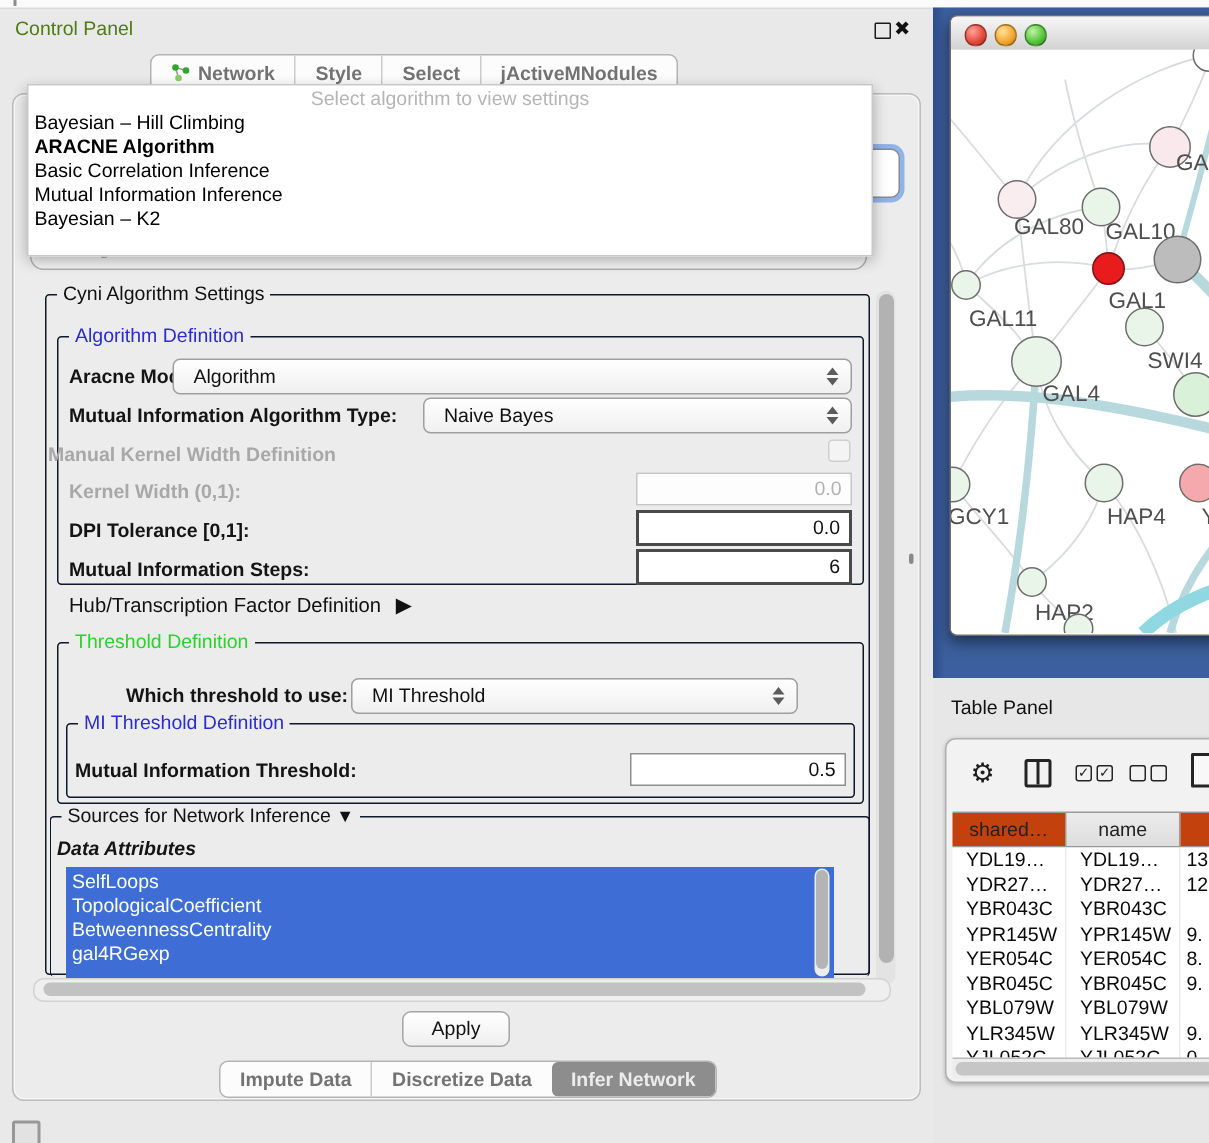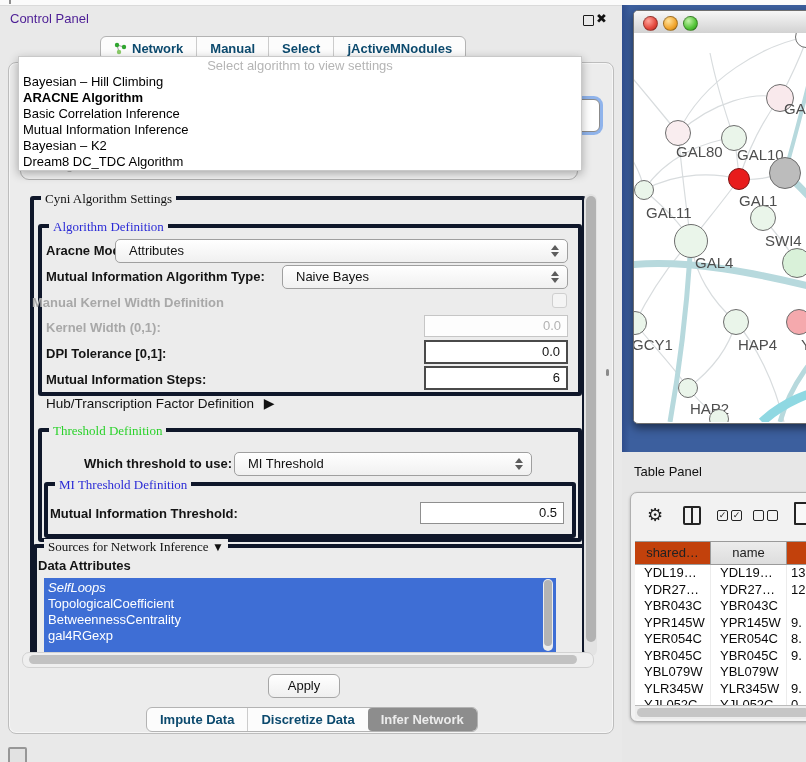--- a/index.html
+++ b/index.html
@@ -2,37 +2,37 @@
 <html><head>
 <meta charset="utf-8">
 <style>
   html,body{margin:0;padding:0;}
   #root{position:relative;width:806px;height:762px;overflow:hidden;background:#e9e9e9;
         font-family:"Liberation Sans","DejaVu Sans",sans-serif;font-size:13px;color:#111;}
   
   #topstrip{position:absolute;left:0;top:0;width:806px;height:5px;background:#fbfbfb;border-bottom:1px solid #dadada;}
   #toptick{position:absolute;left:9px;top:0;width:2px;height:4px;background:#8f8f8f;}
   
-  #cp-title{position:absolute;left:10px;top:11px;font-size:13px;color:#4c1d95;}
+  #cp-title{position:absolute;left:10px;top:11px;font-size:13px;color:#4d7c0f;}
   #float-btn{position:absolute;left:583px;top:15px;width:9px;height:9px;border:1.5px solid #1a1a1a;border-radius:1px;background:transparent;}
   #close-btn{position:absolute;left:596px;top:11px;font-size:13px;font-weight:bold;color:#111;}
   
   .tabbar{position:absolute;display:flex;height:23px;background:#fcfcfc;border:1px solid #b3b3b3;border-radius:6px;overflow:hidden;}
   #top-tabs{left:100px;top:36px;}
   #bottom-tabs{left:146px;top:707px;}
-  .tab{display:flex;align-items:center;gap:5px;padding:0 13px;font-size:13px;font-weight:bold;color:#0c4a6e;line-height:23px;white-space:nowrap;}
+  .tab{display:flex;align-items:center;gap:5px;padding:0 13px;font-size:13px;font-weight:bold;color:#737373;line-height:23px;white-space:nowrap;}
   .tab+.tab{border-left:1px solid #cccccc;}
   .tab.sel{background:#8d8d8d;color:#ececec;border-left:none;border-radius:4px;margin:0;}
   .tab.sel+.tab{border-left:none;}
   .tabicon{display:inline-flex;width:13px;height:13px;}
   
   #cp-panel{position:absolute;left:8px;top:62px;width:604px;height:670px;background:#ececec;
             border:1px solid #bdbdbd;border-radius:8px;box-shadow:inset 0 0 0 1px #f6f6f6;}
   
-  .grp{position:absolute;border:4px solid #0f172a;border-radius:3px;font-family:Liberation Serif, serif;}
+  .grp{position:absolute;border:1px solid #0f172a;border-radius:3px;}
   .gt{position:absolute;top:-9px;left:7px;background:#ececec;padding:0 4px;font-size:13px;white-space:nowrap;}
   .gt.blue{color:#2b2bd6;}
   .gt.green{color:#2bd22b;}
   .blabel{position:absolute;font-size:13px;font-weight:bold;color:#141414;line-height:16px;white-space:nowrap;}
   .dlabel{position:absolute;font-size:13px;font-weight:bold;color:#a8a8a8;line-height:16px;white-space:nowrap;}
   .combo{position:absolute;height:22px;border:1px solid #9f9f9f;border-radius:5px;
          background:linear-gradient(#ffffff,#f0f0f0);font-size:13px;line-height:22px;padding-left:13px;box-sizing:content-box;}
   .spin{position:absolute;right:8px;top:3px;width:8px;height:16px;}
   .spin i{position:absolute;left:0;width:0;height:0;border-left:4px solid transparent;border-right:4px solid transparent;}
   .spin .u{top:2px;border-bottom:5px solid #5c5c5c;}
@@ -130,21 +130,21 @@
             <line x1="3" y1="3" x2="10" y2="5" stroke="#9a9a9a" stroke-width="1"></line>
             <line x1="3" y1="3" x2="5" y2="10" stroke="#9a9a9a" stroke-width="1"></line>
             <circle cx="3" cy="3" r="2.2" fill="#2fa52f"></circle>
             <circle cx="10" cy="5" r="2.2" fill="#2fa52f"></circle>
             <circle cx="5" cy="10" r="2.2" fill="#8ccc6a"></circle>
           </svg>
         </span>
         <span>Network</span>
       </div>
       <div class="tab">
-        <span>Manual</span>
+        <span>Style</span>
       </div>
       <div class="tab">
         <span>Select</span>
       </div>
       <div class="tab">
         <span>jActiveMNodules</span>
       </div>
     </div>
 
   <div id="cp-panel"></div>
@@ -156,21 +156,21 @@
 
   <div class="grp" style="left:30px;top:196px;width:548px;height:452px;">
     <span class="gt">Cyni Algorithm Settings</span>
   </div>
 
   <div class="grp" style="left:38px;top:224px;width:536px;height:164px;">
     <span class="gt blue">Algorithm Definition</span>
   </div>
   <span class="blabel" style="left:46px;top:243px;">Aracne Mode:</span>
   <div class="combo" style="left:115px;top:239px;width:438px;">
-    <span>Attributes</span>
+    <span>Algorithm</span>
     <span class="spin">
         <i class="u"></i>
         <i class="d"></i>
       </span>
   </div>
   <span class="blabel" style="left:46px;top:269px;">Mutual Information Algorithm Type:</span>
   <div class="combo" style="left:282px;top:265px;width:271px;">
     <span>Naive Bayes</span>
     <span class="spin">
         <i class="u"></i>
@@ -207,23 +207,23 @@
   </div>
   <span class="blabel" style="left:50px;top:506px;">Mutual Information Threshold:</span>
   <div class="tfield mid" style="left:420px;top:502px;width:136px;">0.5</div>
 
   <div class="grp" style="left:33px;top:544px;width:545px;height:106px;border-bottom:none;">
     <span class="gt">
       <span>Sources for Network Inference</span>
       <span class="tri">▼</span>
     </span>
   </div>
-  <span class="blabel" style="left:38px;top:558px;">Data Attributes</span>
+  <span class="blabel" style="left:38px;top:558px;font-style:italic;">Data Attributes</span>
   <div id="attr-list">
-      <div class="attr-item" style="padding-top: 2px; font-style: italic;">SelfLoops</div>
+      <div class="attr-item" style="padding-top: 2px;">SelfLoops</div>
       <div class="attr-item">TopologicalCoefficient</div>
       <div class="attr-item">BetweennessCentrality</div>
       <div class="attr-item">gal4RGexp</div>
     </div>
   <div id="attr-sb">
       <i></i>
     </div>
 
   <div id="v-sb">
       <i></i>
@@ -246,21 +246,20 @@
     </div>
 
   <div id="algo-dd">
     <div id="dd-ph">Select algorithm to view settings</div>
     <div id="dd-options">
         <div class="dd-item">Bayesian – Hill Climbing</div>
         <div class="dd-item bold">ARACNE Algorithm</div>
         <div class="dd-item">Basic Correlation Inference</div>
         <div class="dd-item">Mutual Information Inference</div>
         <div class="dd-item">Bayesian – K2</div>
-        <div class="dd-item">Dream8 DC_TDC Algorithm</div>
       </div>
   </div>
 
   <div id="mini-icon"></div>
   <div id="divider-dot"></div>
 
   <div id="desktop"></div>
   <div id="netwin">
     <div id="net-titlebar">
       <span class="light" id="light-red"></span>

